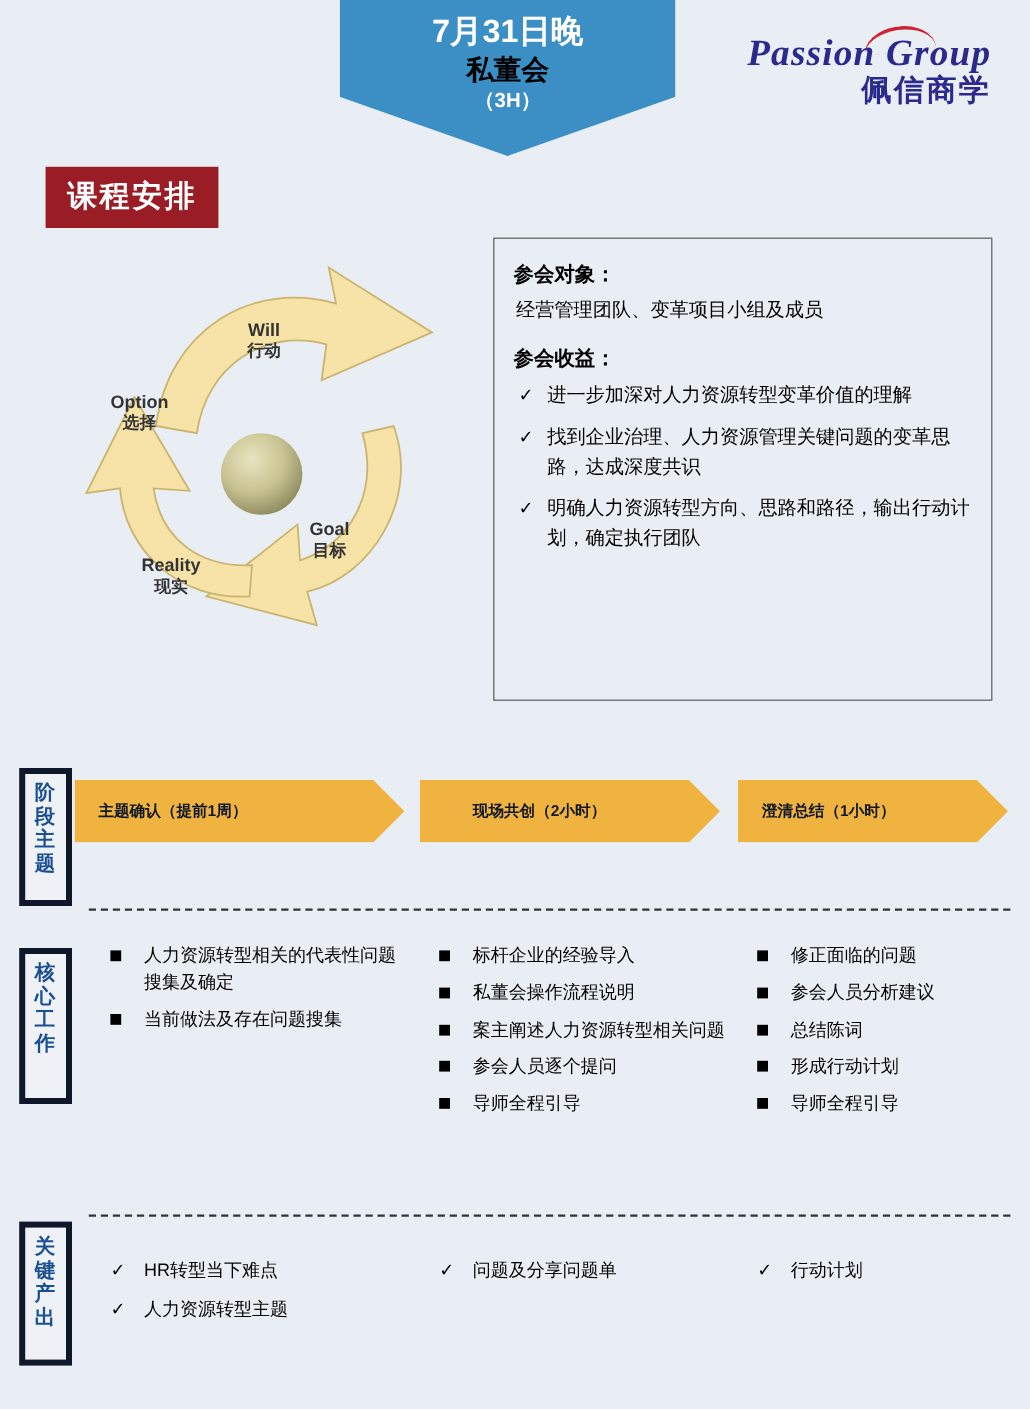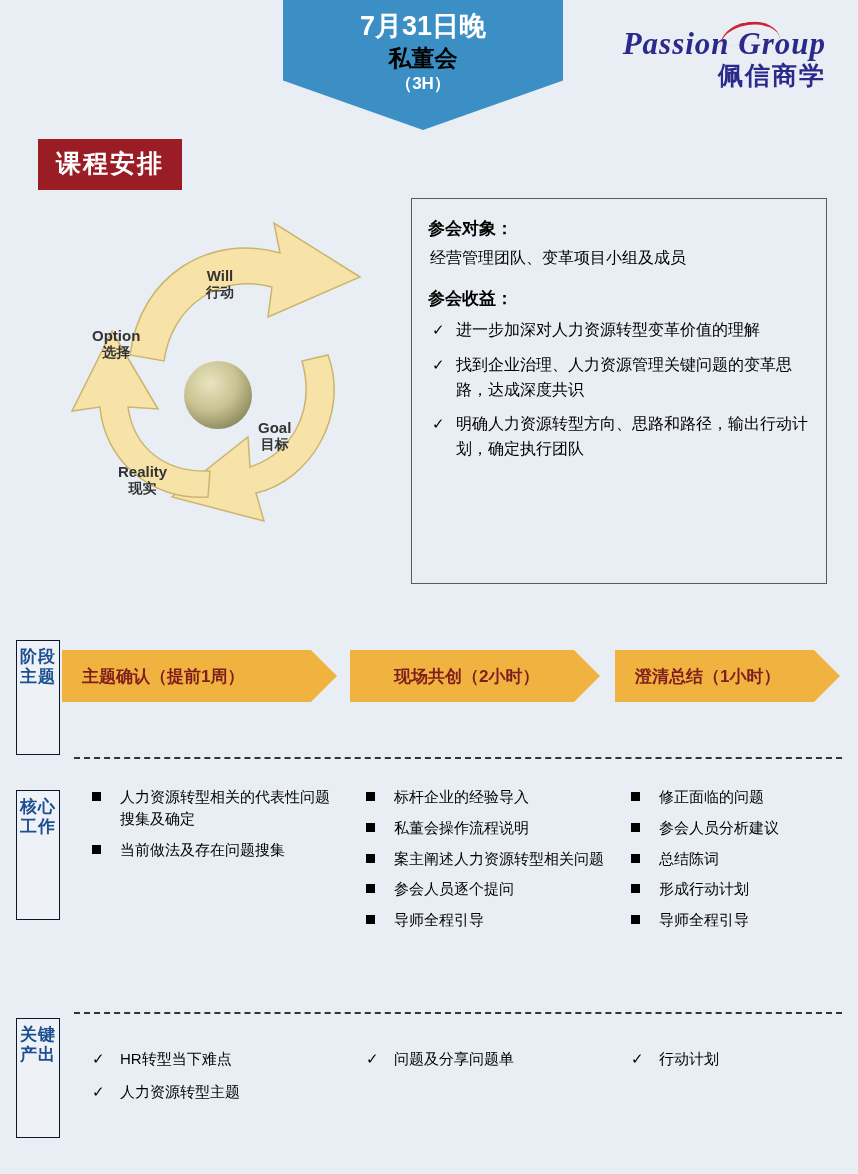--- a/index.html
+++ b/index.html
@@ -100,21 +100,21 @@
   .grow-label {
     position: absolute;
     font-weight: bold;
     color: #333333;
     text-align: center;
     line-height: 1.15;
   }
   .grow-label .en { font-size: 15px; font-weight: bold; }
   .grow-label .cn { font-size: 14px; font-weight: bold; }
   .lbl-will    { left: 146px; top: 62px; }
-  .lbl-goal    { left: 198px; top: 214px; }
+  .lbl-goal    { left: 198px; top: 228px; }
   .lbl-reality { left: 58px;  top: 258px; }
 
   
   .infobox {
     position: absolute;
     left: 411px;
     top: 198px;
     width: 416px;
     height: 386px;
     border: 1px solid #5a5a5a;
@@ -147,41 +147,41 @@
     left: 4px;
     top: 0;
     font-size: 15px;
   }
 
   
   .rowlabel {
     position: absolute;
     left: 16px;
     width: 44px;
-    border: 1px solid #0f172a;
+    border: 5px solid #0f172a;
     background: #eef2f7;
     color: #1b4f91;
     font-weight: bold;
     font-size: 17px;
     text-align: center;
     box-sizing: border-box;
     padding: 6px 0;
     letter-spacing: 1px;
     line-height: 1.15;
   }
   #rl-stage  { top: 640px; height: 115px; }
   #rl-core   { top: 790px; height: 130px; }
   #rl-output { top: 1018px; height: 120px; }
 
   .chev {
     position: absolute;
     height: 52px;
     background: #f0b340;
-    color: #7f1d1d;
-    font-size: 17px;
+    color: #0f172a;
+    font-size: 13px;
     font-weight: bold;
     display: flex;
     align-items: center;
     padding-left: 20px;
     box-sizing: border-box;
     clip-path: polygon(0 0, calc(100% - 26px) 0, 100% 50%, calc(100% - 26px) 100%, 0 100%);
   }
   #chev1 { left: 62px;  top: 650px; width: 275px; }
   #chev2 { left: 350px; top: 650px; width: 250px; padding-left: 44px; }
   #chev3 { left: 615px; top: 650px; width: 225px; text-align: center; }

